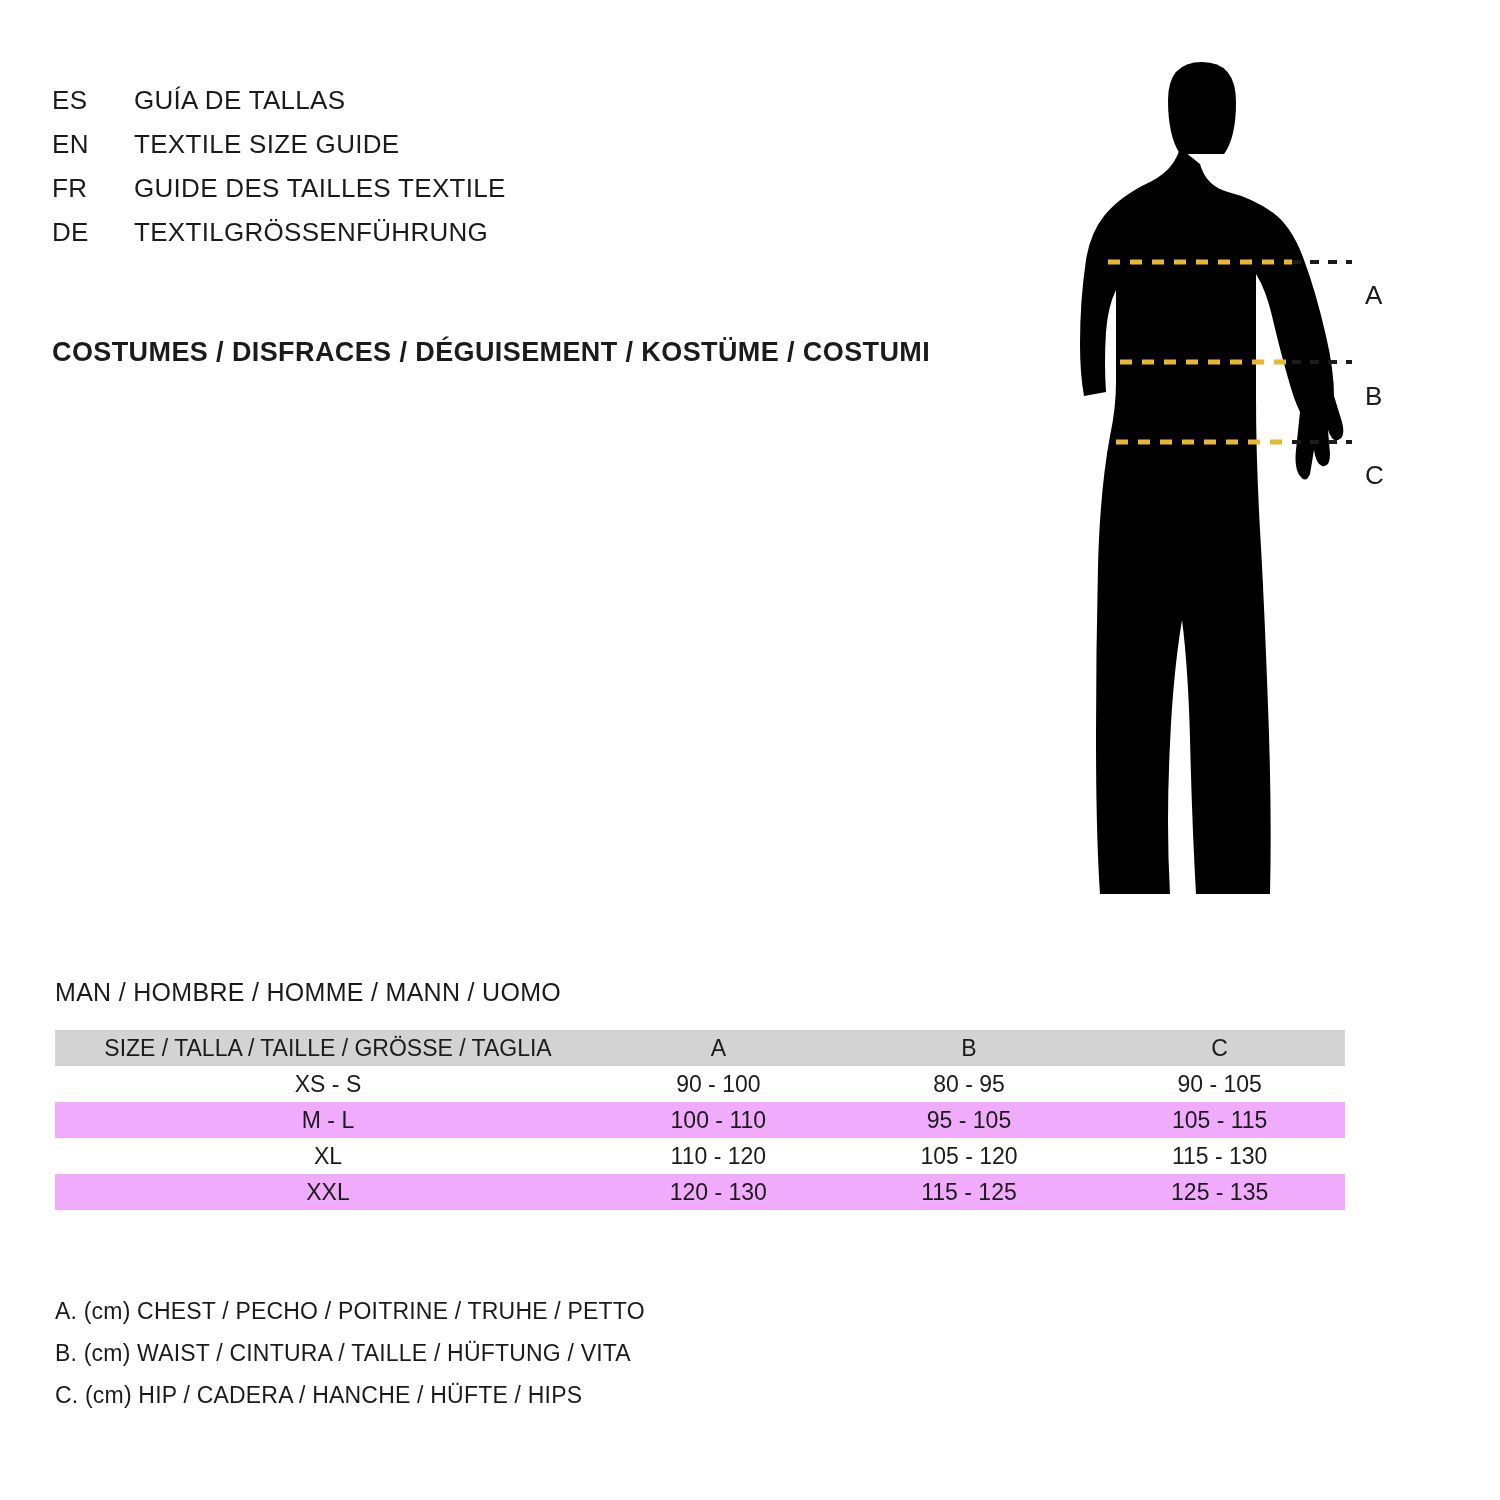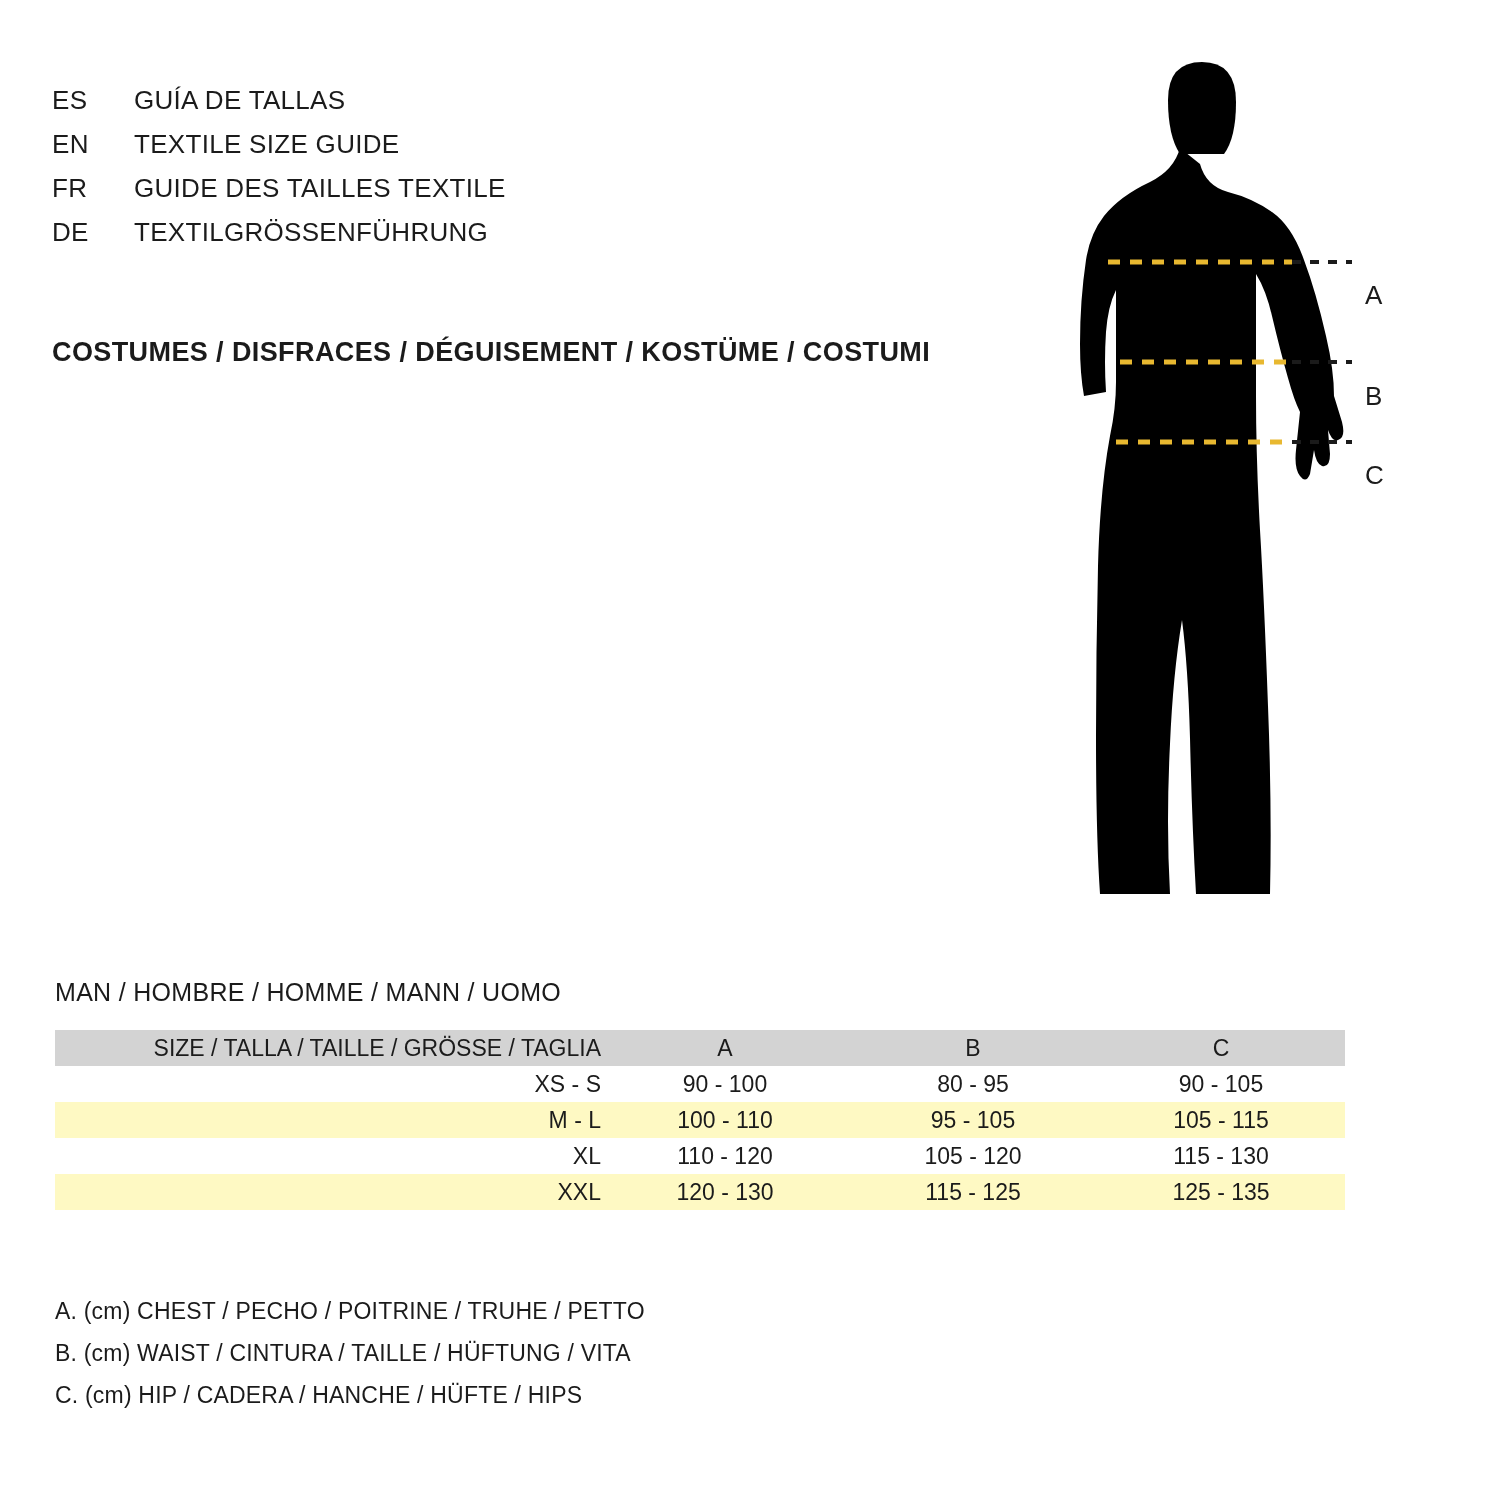--- a/index.html
+++ b/index.html
@@ -92,29 +92,29 @@
   table.size-table td {
     padding: 0;
     height: 36px;
     font-weight: normal;
     text-align: center;
     vertical-align: middle;
     white-space: nowrap;
   }
   table.size-table th.first,
   table.size-table td.first {
-    text-align: right;
-    padding-left: 16px;
+    text-align: center;
+    padding-left: 8px;
     width: 530px;
   }
   table.size-table th {
     background: #d3d3d3;
   }
   table.size-table tr.alt td {
-    background: #fef9c3;
+    background: #f0abfc;
   }
   table.size-table tr.plain td {
     background: #ffffff;
   }
 
   
   .footnotes {
     position: absolute;
     left: 55px;
     top: 1290px;

